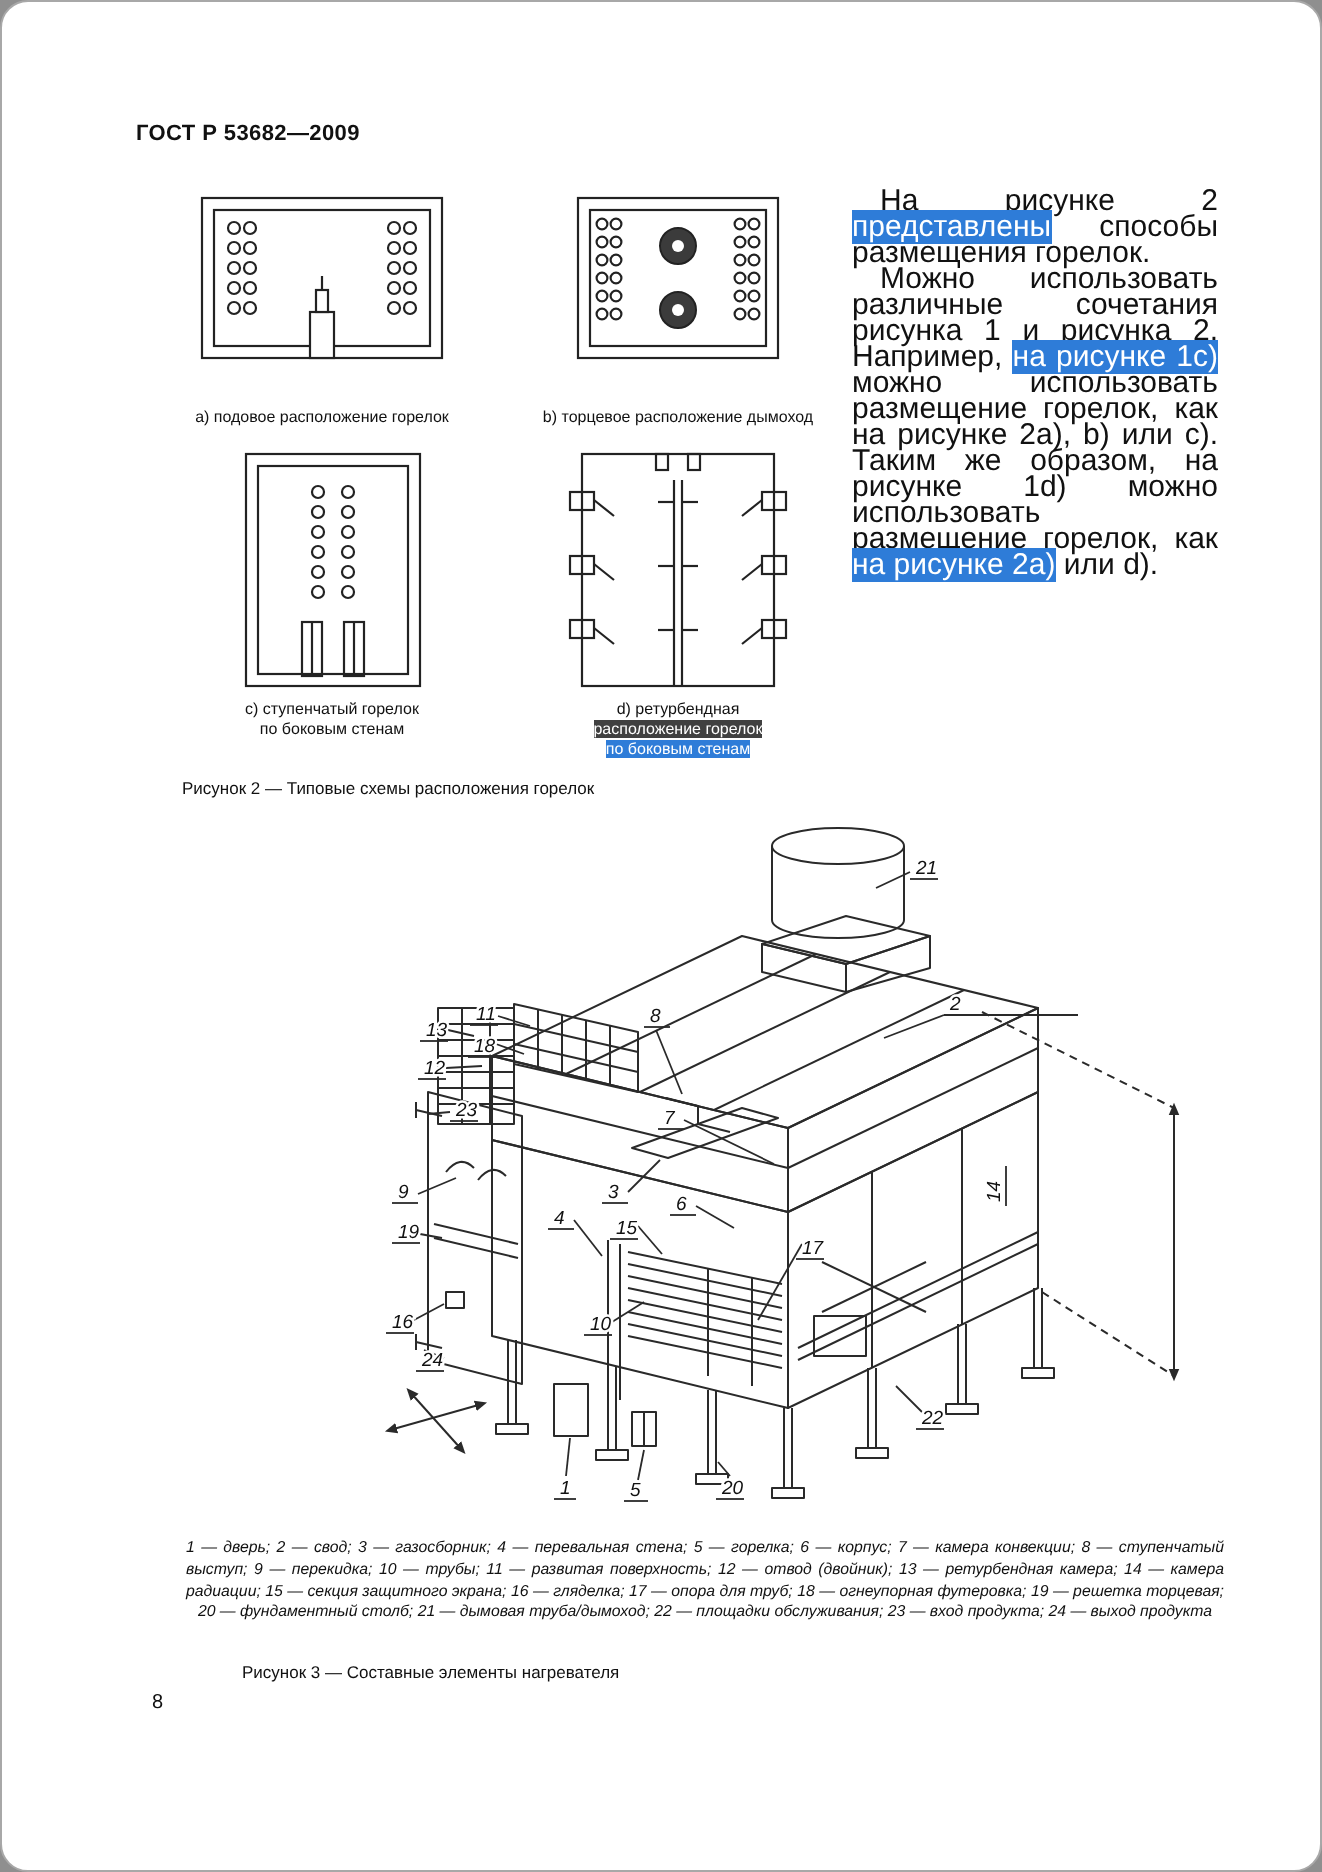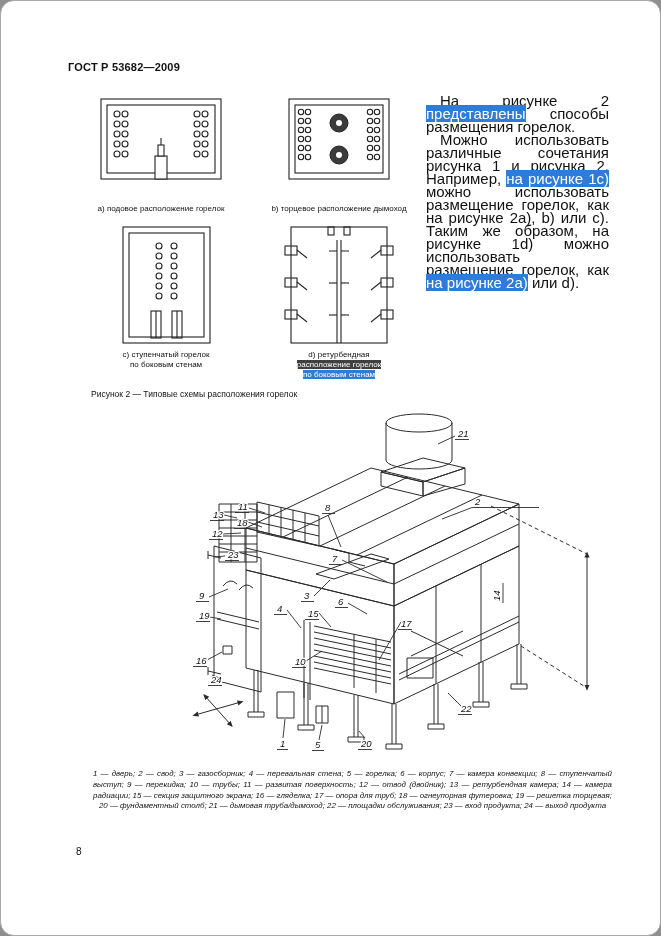--- a/index.html
+++ b/index.html
@@ -444,16 +444,17 @@
       <g>
           <line class="cl" x1="151" y1="273" x2="141" y2="269"></line>
           <line class="cl" x1="137" y1="279.5" x2="151" y2="279.5"></line>
           <text x="140" y="277" paint-order="stroke" stroke="#fff" stroke-width="2.5">24</text>
         </g>
     </g>
   </svg>
 
   <div class="legend">1 — дверь; 2 — свод; 3 — газосборник; 4 — перевальная стена; 5 — горелка; 6 — корпус; 7 — камера конвекции; 8 — ступенчатый выступ; 9 — перекидка; 10 — трубы; 11 — развитая поверхность; 12 — отвод (двойник); 13 — ретурбендная камера; 14 — камера радиации; 15 — секция защитного экрана; 16 — гляделка; 17 — опора для труб; 18 — огнеупорная футеровка; 19 — решетка торцевая; 20 — фундаментный столб; 21 — дымовая труба/дымоход; 22 — площадки обслуживания; 23 — вход продукта; 24 — выход продукта</div>
 
+  <div class="figcap" style="left:120px;top:830px;width:430px">Рисунок 3 — Составные элементы нагревателя</div>
 
   <div class="pagenum">8</div>
 
 </div>
 
 </body></html>

